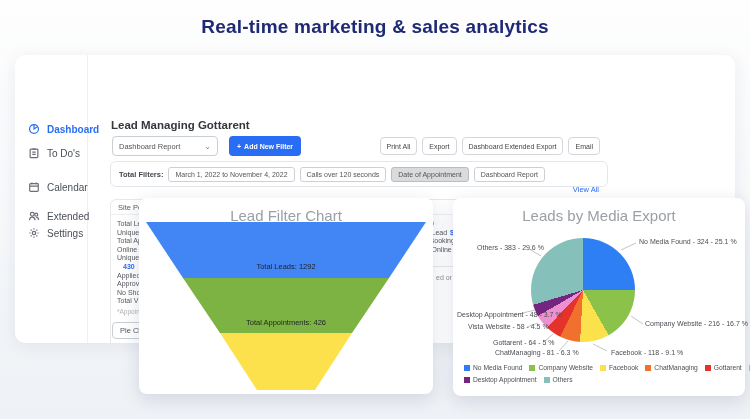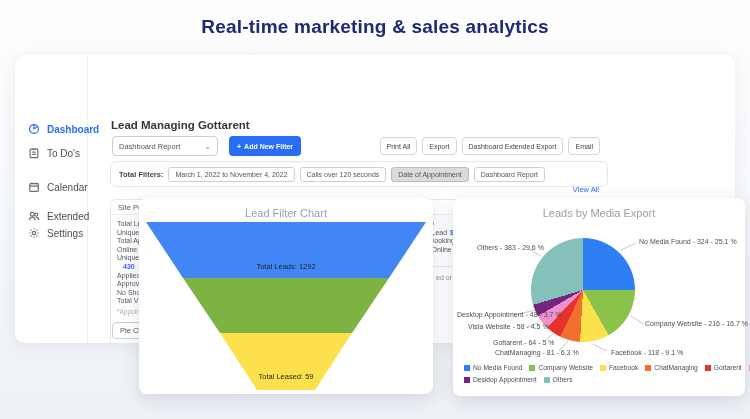--- a/index.html
+++ b/index.html
@@ -68,21 +68,21 @@
   .footnote{ position:absolute; left:6px; top:108px; font-size:6.5px; color:#b0b3b8; white-space:nowrap; }
   
   .pie-chart-btn{ position:absolute; left:97px; top:267px; font-size:7.5px; color:#555;
     border:1px solid #c9ced4; border-radius:4px; background:#fff; padding:3px 7px; cursor:pointer; }
   .frag{ position:absolute; font-size:7px; color:#8b8f94; white-space:nowrap; }
   
   .funnel-card{
     position:absolute; left:139px; top:198px; width:294px; height:196px; background:#fff;
     border-radius:8px; box-shadow:0 5px 18px rgba(30,40,90,.14); z-index:2;
   }
-  .chart-title{ text-align:center; font-size:11px; color:#9aa0a6; padding-top:9px; }
+  .chart-title{ text-align:center; font-size:15px; color:#9aa0a6; padding-top:9px; }
   .funnel-wrap{ position:absolute; left:0; top:22px; width:294px; height:174px; }
   .funnel-label{ position:absolute; width:294px; text-align:center; font-size:7.5px; color:#1f2328; }
   
   .pie-card{
     position:absolute; left:453px; top:198px; width:292px; height:198px; background:#fff;
     border-radius:8px; box-shadow:0 5px 18px rgba(30,40,90,.14); z-index:3;
   }
   .pie{ position:absolute; left:78px; top:40px; width:104px; height:104px; border-radius:50%; }
   .callout{ position:absolute; font-size:7px; color:#4a4e54; white-space:nowrap; }
   .pie-lines{ position:absolute; left:0; top:0; }
@@ -211,21 +211,21 @@
 
 <div class="funnel-card">
   <div class="chart-title">Lead Filter Chart</div>
   <div class="funnel-wrap">
     <svg id="funnel-svg" width="294" height="174" viewBox="0 0 294 174">
         <polygon points="7,2 287,2 250,58 44,58" fill="#4285f4"></polygon>
         <polygon points="44,58 250,58 213,113 81,113" fill="#7cb342"></polygon>
         <polygon points="81,113 213,113 176,170 118,170" fill="#fce14d"></polygon>
       </svg>
     <div class="funnel-label" style="top:42px">Total Leads: 1292</div>
-    <div class="funnel-label" style="top:152px">Total Leased: 59</div>
+    <div class="funnel-label" style="top:98px">Total Appointments: 426</div>
   </div>
 </div>
 
 <div class="pie-card">
   <div class="chart-title">Leads by Media Export</div>
   <svg class="pie-lines" id="pie-lines" width="292" height="198">
       <line x1="168" y1="52" x2="183" y2="45" stroke="#aaa" stroke-width="0.7"></line>
       <line x1="178" y1="118" x2="190" y2="126" stroke="#aaa" stroke-width="0.7"></line>
       <line x1="140" y1="146" x2="154" y2="153" stroke="#aaa" stroke-width="0.7"></line>
       <line x1="115" y1="143" x2="106" y2="153" stroke="#aaa" stroke-width="0.7"></line>

